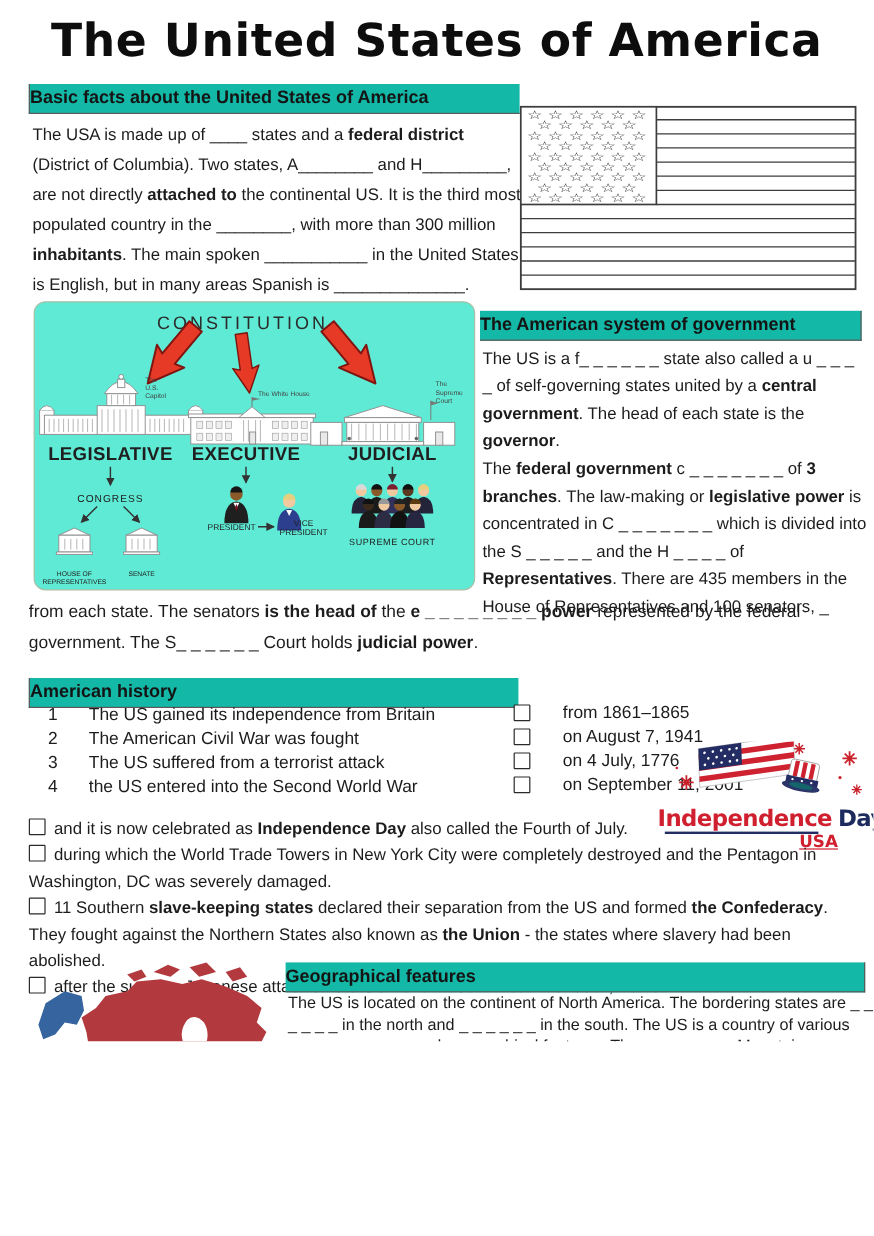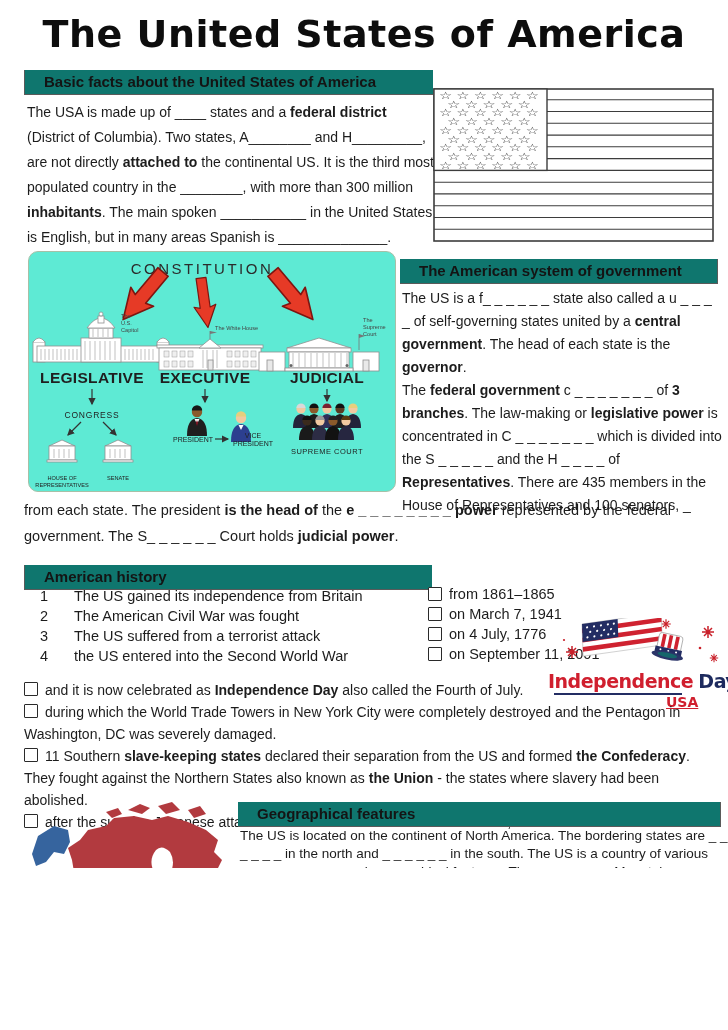--- a/index.html
+++ b/index.html
@@ -1,40 +1,40 @@
 <!DOCTYPE html>
 <html><head>
 <meta charset="utf-8">
 <style>
   html,body{margin:0;padding:0;background:#fff;}
   .page{position:relative;width:728px;height:868px;background:#fff;overflow:hidden;
         font-family:"Liberation Sans",sans-serif;color:#1c1c1c;}
   .title{position:absolute;top:12px;left:0;right:0;margin:0;text-align:center;
          font-family:"DejaVu Sans",sans-serif;font-size:38px;font-weight:800;letter-spacing:.5px;color:#0d0d0d;}
   .sec-h{position:absolute;font-size:15px;font-weight:700;color:#141414;
-         padding:3px 19px 4px;border-bottom:1.6px solid #5a5a5a;box-sizing:border-box;background:#0f766e;}
+         padding:3px 0 4px;border-bottom:1.6px solid #5a5a5a;box-sizing:border-box;background:#14b8a6;}
   .h-left{border-left:1.6px solid #5a5a5a;}
   .h-right{border-right:1.6px solid #5a5a5a;}
   .para{position:absolute;}
   .b{font-weight:700;}
   .basic-h{left:24px;top:70px;width:409px;}
   .basic-p{left:27px;top:100px;width:408px;font-size:14px;line-height:25px;}
   .flag{position:absolute;left:433px;top:88px;}
   .diagram{position:absolute;left:28px;top:251px;width:366px;height:239px;
            background:#5eead4;border:1px solid #a7c0a7;border-radius:10px;}
   .gov-h{left:400px;top:259px;width:318px;}
   .gov-col{position:absolute;left:402px;top:287px;width:320px;font-size:14px;line-height:23px;}
   .gov-col p{margin:0;}
   .cont-p{left:24px;top:497px;width:696px;font-size:14.5px;line-height:26px;}
   .hist-h{left:24px;top:565px;width:408px;}
   .hist-list{position:absolute;left:40px;top:586px;width:392px;font-size:14.5px;}
   .hist-row{display:flex;line-height:20px;}
   .hist-row .num{width:34px;flex:0 0 34px;}
   .date-col{position:absolute;left:428px;top:584px;font-size:14.5px;}
-  .date-row{display:flex;align-items:center;height:20px;}
+  .date-row{display:flex;align-items:center;height:20px;gap:20px;}
   .cb{display:inline-block;width:12px;height:12px;border:1.5px solid #2a2a2a;background:#fff;
       border-radius:1px;vertical-align:-1px;margin-right:7px;flex:0 0 12px;box-sizing:content-box;}
   .sentences{position:absolute;left:24px;top:679px;width:700px;font-size:14px;line-height:22px;}
   .logo{position:absolute;left:548px;top:618px;width:178px;}
   .logo-line1{line-height:19px;white-space:nowrap;font-family:"DejaVu Sans",sans-serif;}
   .lg-red{color:#d01f2e;font-weight:800;font-size:19px;letter-spacing:-.5px;}
   .lg-navy{color:#1d2a5e;font-weight:800;font-size:19px;letter-spacing:-.5px;}
   .logo-rule{border-top:2.5px solid #232d63;width:128px;margin:1px 0 0 6px;}
   .lg-usa{color:#d01f2e;font-weight:800;font-size:14px;padding-left:118px;line-height:14px;
           font-family:"DejaVu Sans",sans-serif;text-decoration:underline;}
@@ -274,21 +274,21 @@
       </g>
       <text x="298" y="202" text-anchor="middle" font-size="7.5" letter-spacing="0.5" fill="#222">SUPREME COURT</text>
     </svg>
   </div>
 
   <div class="sec-h h-right gov-h">The American system of government</div>
   <div class="gov-col">
     <p><span>The US is a f_ _ _ _ _ _ state also called a u _ _ _ _ of self-governing states united by a </span><span class="b">central government</span><span>. The head of each state is the </span><span class="b">governor</span><span>.</span></p>
     <p><span>The </span><span class="b">federal government</span><span> c _ _ _ _ _ _ _ of </span><span class="b">3 branches</span><span>. The law-making or </span><span class="b">legislative power</span><span> is concentrated in C _ _ _ _ _ _ _ which is divided into the S _ _ _ _ _ and the H _ _ _ _ of </span><span class="b">Representatives</span><span>. There are 435 members in the House of Representatives and 100 senators, _</span></p>
   </div>
-  <div class="para cont-p"><span>from each state. The president </span><span class="b">is the head of</span><span> the </span><span class="b">e _ _ _ _ _ _ _ _ power</span><span> represented by the federal government.  The S_ _ _ _ _ _ Court holds </span><span class="b">judicial power</span><span>.</span></div>
+  <div class="para cont-p"><span>from each state. The senators </span><span class="b">is the head of</span><span> the </span><span class="b">e _ _ _ _ _ _ _ _ power</span><span> represented by the federal government.  The S_ _ _ _ _ _ Court holds </span><span class="b">judicial power</span><span>.</span></div>
 
   <div class="sec-h h-left hist-h">American history</div>
   <div class="hist-list">
     <div class="hist-row">
         <span class="num">1</span>
         <span>The US gained its independence from Britain</span>
       </div>
     <div class="hist-row">
         <span class="num">2</span>
         <span>The American Civil War was fought</span>
@@ -302,21 +302,21 @@
         <span>the US entered into the Second World War</span>
       </div>
   </div>
   <div class="date-col">
     <div class="date-row">
         <span class="cb"></span>
         <span>from 1861–1865</span>
       </div>
     <div class="date-row">
         <span class="cb"></span>
-        <span>on March 7, 1941</span>
+        <span>on August 7, 1941</span>
       </div>
     <div class="date-row">
         <span class="cb"></span>
         <span>on 4 July, 1776</span>
       </div>
     <div class="date-row">
         <span class="cb"></span>
         <span>on September 11, 2001</span>
       </div>
   </div>

